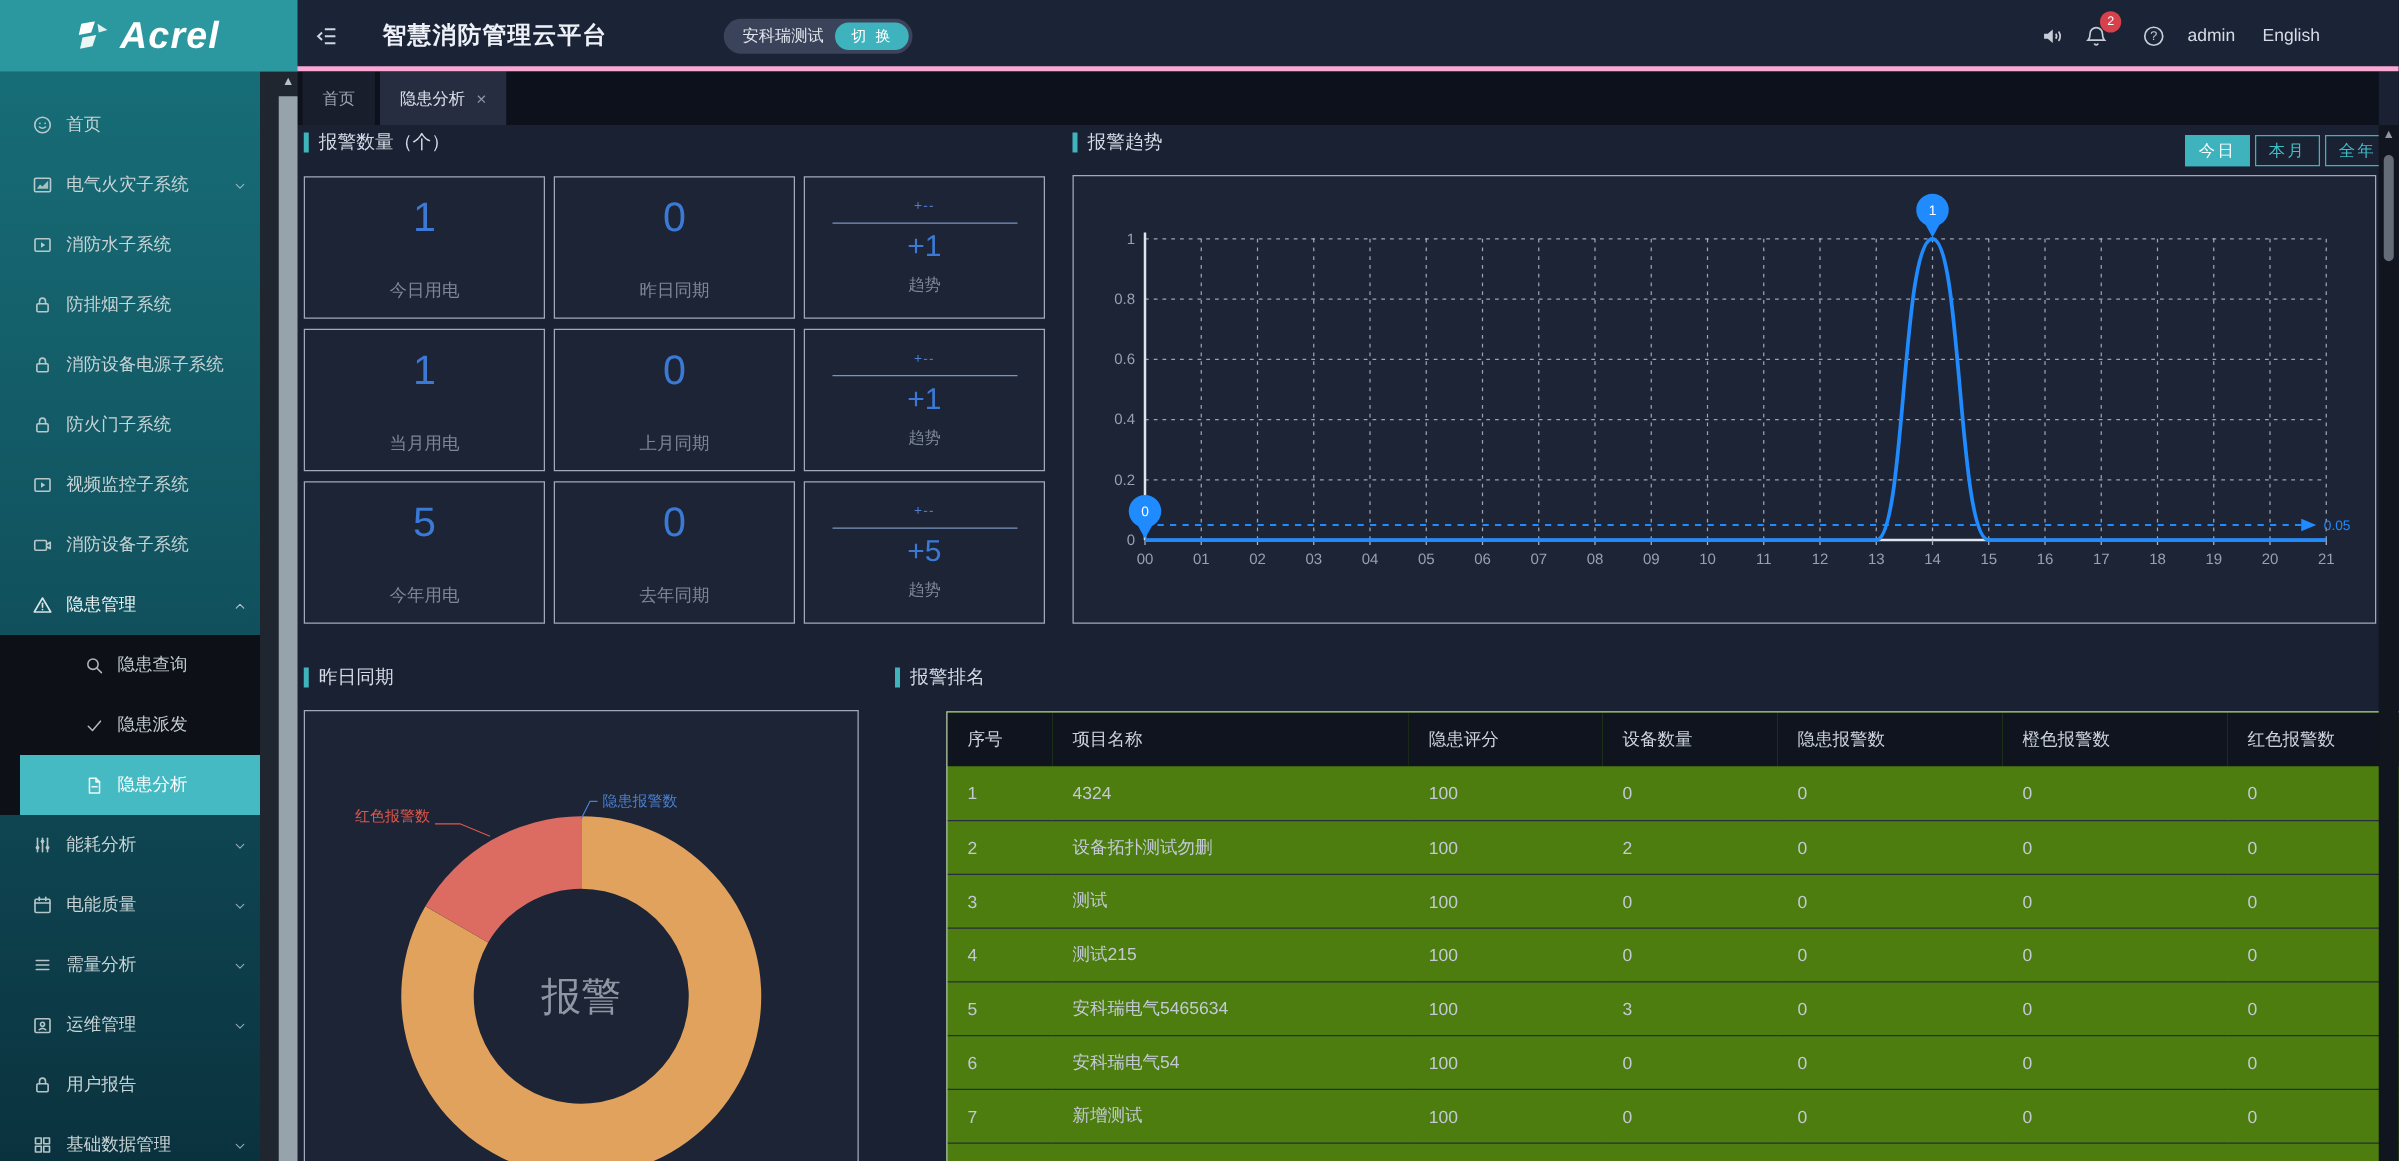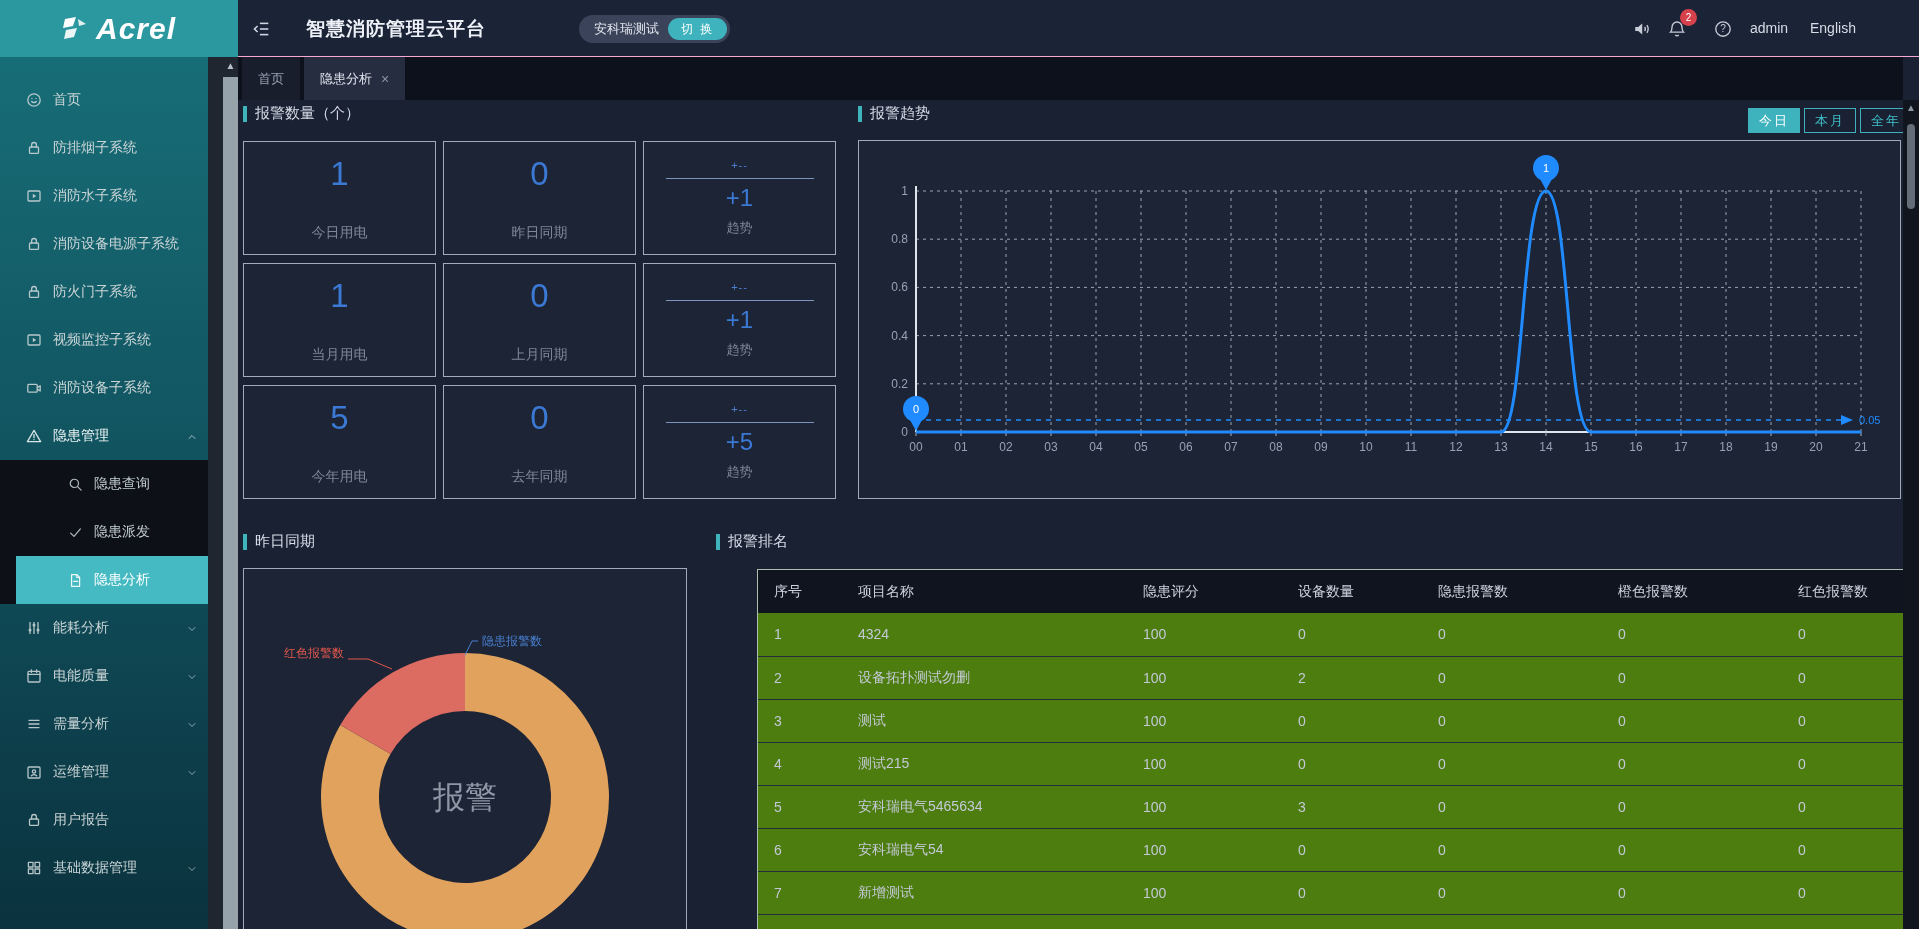--- a/index.html
+++ b/index.html
@@ -1,21 +1,21 @@
 <!DOCTYPE html>
 <html><head>
 <meta charset="utf-8">
 <style>
   * { margin:0; padding:0; box-sizing:border-box; }
   html,body { width:1919px; height:929px; overflow:hidden; background:#10151f;
     font-family:"Liberation Sans","DejaVu Sans",sans-serif; }
   .stage { position:absolute; left:0; top:0; width:1919px; height:929px; background:#1a2133; overflow:hidden; }
 
   
-  .topbar { position:absolute; left:0; top:0; width:1919px; height:57px; background:#1b2336; border-bottom:1px solid #f9a8d4; z-index:30; }
+  .topbar { position:absolute; left:0; top:0; width:1919px; height:57px; background:#1b2336; border-bottom:4px solid #f9a8d4; z-index:30; }
   .logo { position:absolute; left:0; top:0; width:238px; height:57px; background:#2b979e; display:flex; align-items:center; justify-content:center; gap:8px; }
   .logo-text { color:#fff; font-size:30px; font-weight:bold; font-style:italic; letter-spacing:1px; }
   .collapse-btn { position:absolute; left:252px; top:20px; width:18px; height:18px; cursor:pointer; }
   .app-title { position:absolute; left:286px; top:0; height:57px; line-height:57px; color:#eef1f7; font-size:19px; font-weight:bold; letter-spacing:1px;margin-left:20px; }
   .proj-pill { position:absolute; left:579px; top:15px; height:28px; border-radius:14px; background:#3a4359; display:flex; align-items:center; padding:0 3px 0 15px; gap:9px; }
   .proj-pill .pname { color:#e2e6ee; font-size:13px; }
   .switch-btn { height:22px; border:none; border-radius:11px; background:#3eb3bd; color:#fff; font-size:12px; padding:0 13px; cursor:pointer; letter-spacing:2px; }
   .hicon { position:absolute; top:20px; width:18px; height:18px; cursor:pointer; }
   .badge { position:absolute; left:1680px; top:9px; min-width:17px; height:17px; border-radius:9px; background:#d6414b; color:#fff; font-size:10px; text-align:center; line-height:17px; padding:0 3px; z-index:5; }
   .htext { position:absolute; top:0; height:57px; line-height:57px; color:#d7dce5; font-size:14px; cursor:pointer; }
@@ -87,31 +87,41 @@
           <span class="mic"><svg viewBox="0 0 16 16" fill="none" stroke="currentColor" stroke-width="1.3" stroke-linecap="round" stroke-linejoin="round">
               <circle cx="8" cy="8" r="6.2"></circle>
               <circle cx="5.9" cy="6.6" r=".7" fill="currentColor" stroke="none"></circle>
               <circle cx="10.1" cy="6.6" r=".7" fill="currentColor" stroke="none"></circle>
               <path d="M5.6 9.6 Q8 11.6 10.4 9.6"></path>
             </svg></span>
           <span>首页</span>
         </div>
         <div class="mitem">
           <span class="mic"><svg viewBox="0 0 16 16" fill="none" stroke="currentColor" stroke-width="1.3" stroke-linecap="round" stroke-linejoin="round">
+              <rect x="1.6" y="2.6" width="12.8" height="10.8" rx="1"></rect>
+              <path d="M3.5 11 L6 7.6 L8 9.2 L12.5 4.6 V11 Z" fill="currentColor" stroke="none" opacity=".9"></path>
+            </svg></span>
+          <span>电气火灾子系统</span>
+          <span class="chev"><svg viewBox="0 0 16 16" fill="none" stroke="currentColor" stroke-width="1.3" stroke-linecap="round" stroke-linejoin="round">
+              <polyline points="4,6 8,10 12,6"></polyline>
+            </svg></span>
+        </div>
+        <div class="mitem">
+          <span class="mic"><svg viewBox="0 0 16 16" fill="none" stroke="currentColor" stroke-width="1.3" stroke-linecap="round" stroke-linejoin="round">
+              <rect x="2" y="3" width="12" height="10" rx="1"></rect>
+              <path d="M6.8 5.8 L10.2 8 L6.8 10.2 Z" fill="currentColor" stroke="none"></path>
+            </svg></span>
+          <span>消防水子系统</span>
+        </div>
+        <div class="mitem">
+          <span class="mic"><svg viewBox="0 0 16 16" fill="none" stroke="currentColor" stroke-width="1.3" stroke-linecap="round" stroke-linejoin="round">
               <rect x="3.5" y="7" width="9" height="6.4" rx="1"></rect>
               <path d="M5.6 7 V4.9 a2.4 2.4 0 0 1 4.8 0 V7"></path>
             </svg></span>
           <span>防排烟子系统</span>
-        </div>
-        <div class="mitem">
-          <span class="mic"><svg viewBox="0 0 16 16" fill="none" stroke="currentColor" stroke-width="1.3" stroke-linecap="round" stroke-linejoin="round">
-              <rect x="2" y="3" width="12" height="10" rx="1"></rect>
-              <path d="M6.8 5.8 L10.2 8 L6.8 10.2 Z" fill="currentColor" stroke="none"></path>
-            </svg></span>
-          <span>消防水子系统</span>
         </div>
         <div class="mitem">
           <span class="mic"><svg viewBox="0 0 16 16" fill="none" stroke="currentColor" stroke-width="1.3" stroke-linecap="round" stroke-linejoin="round">
               <rect x="3.5" y="7" width="9" height="6.4" rx="1"></rect>
               <path d="M5.6 7 V4.9 a2.4 2.4 0 0 1 4.8 0 V7"></path>
             </svg></span>
           <span>消防设备电源子系统</span>
         </div>
         <div class="mitem">
           <span class="mic"><svg viewBox="0 0 16 16" fill="none" stroke="currentColor" stroke-width="1.3" stroke-linecap="round" stroke-linejoin="round">

